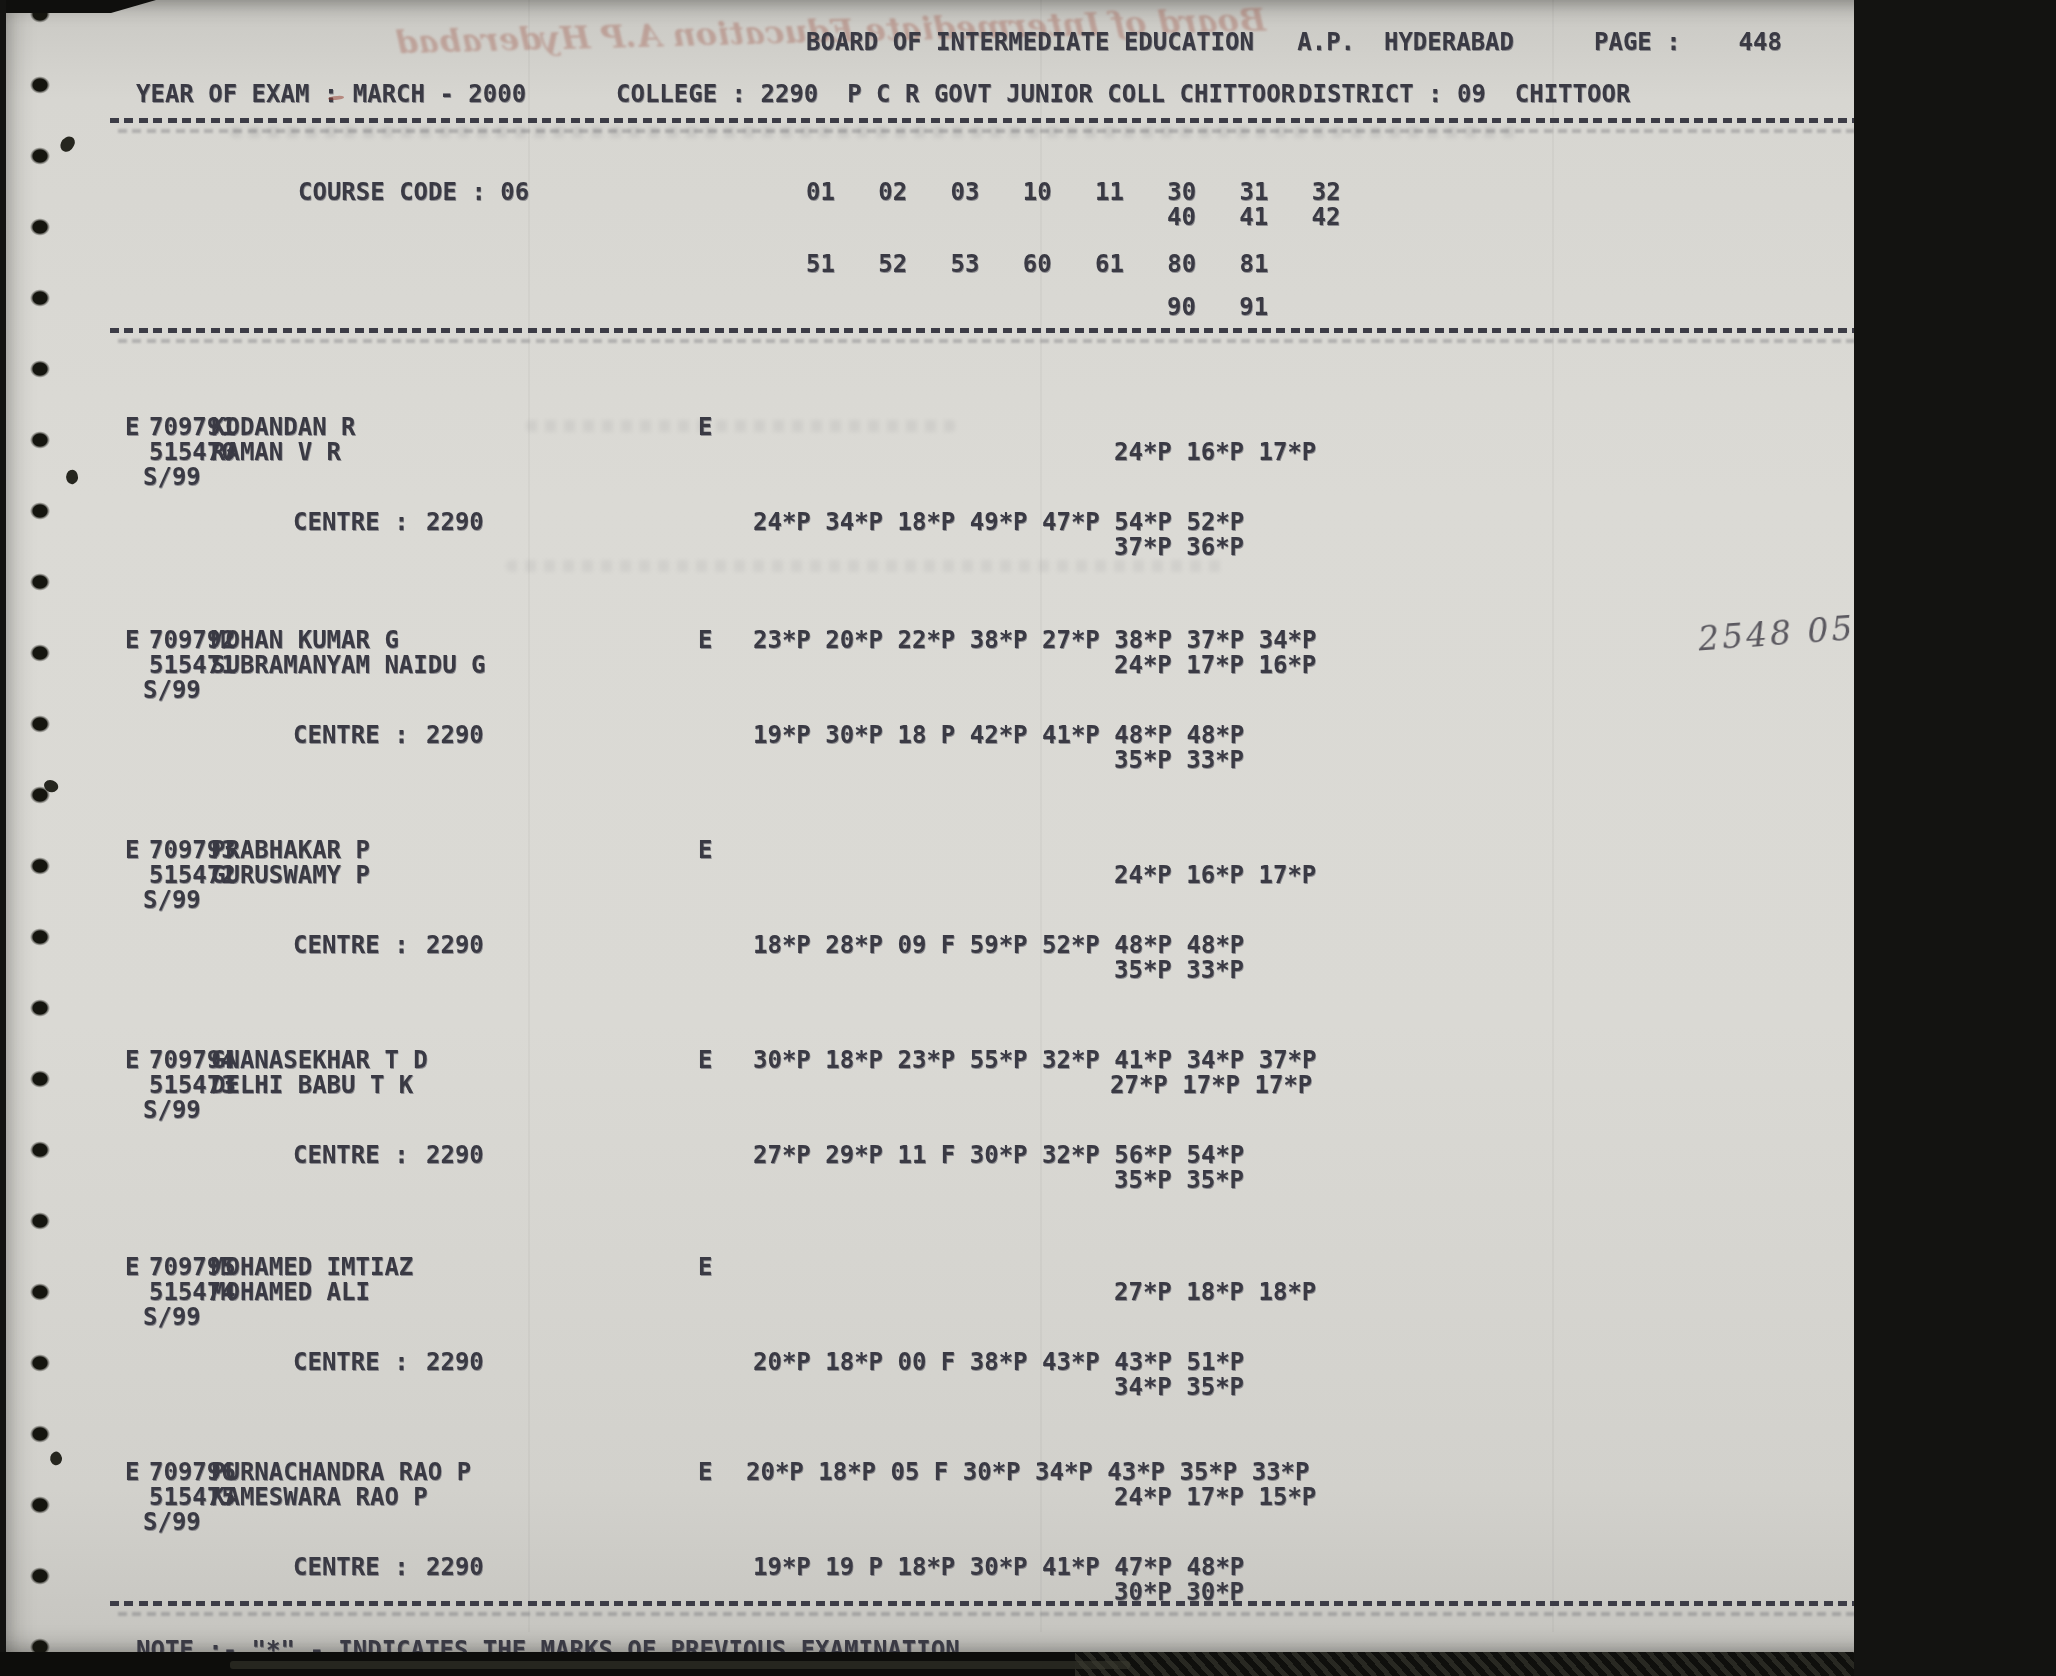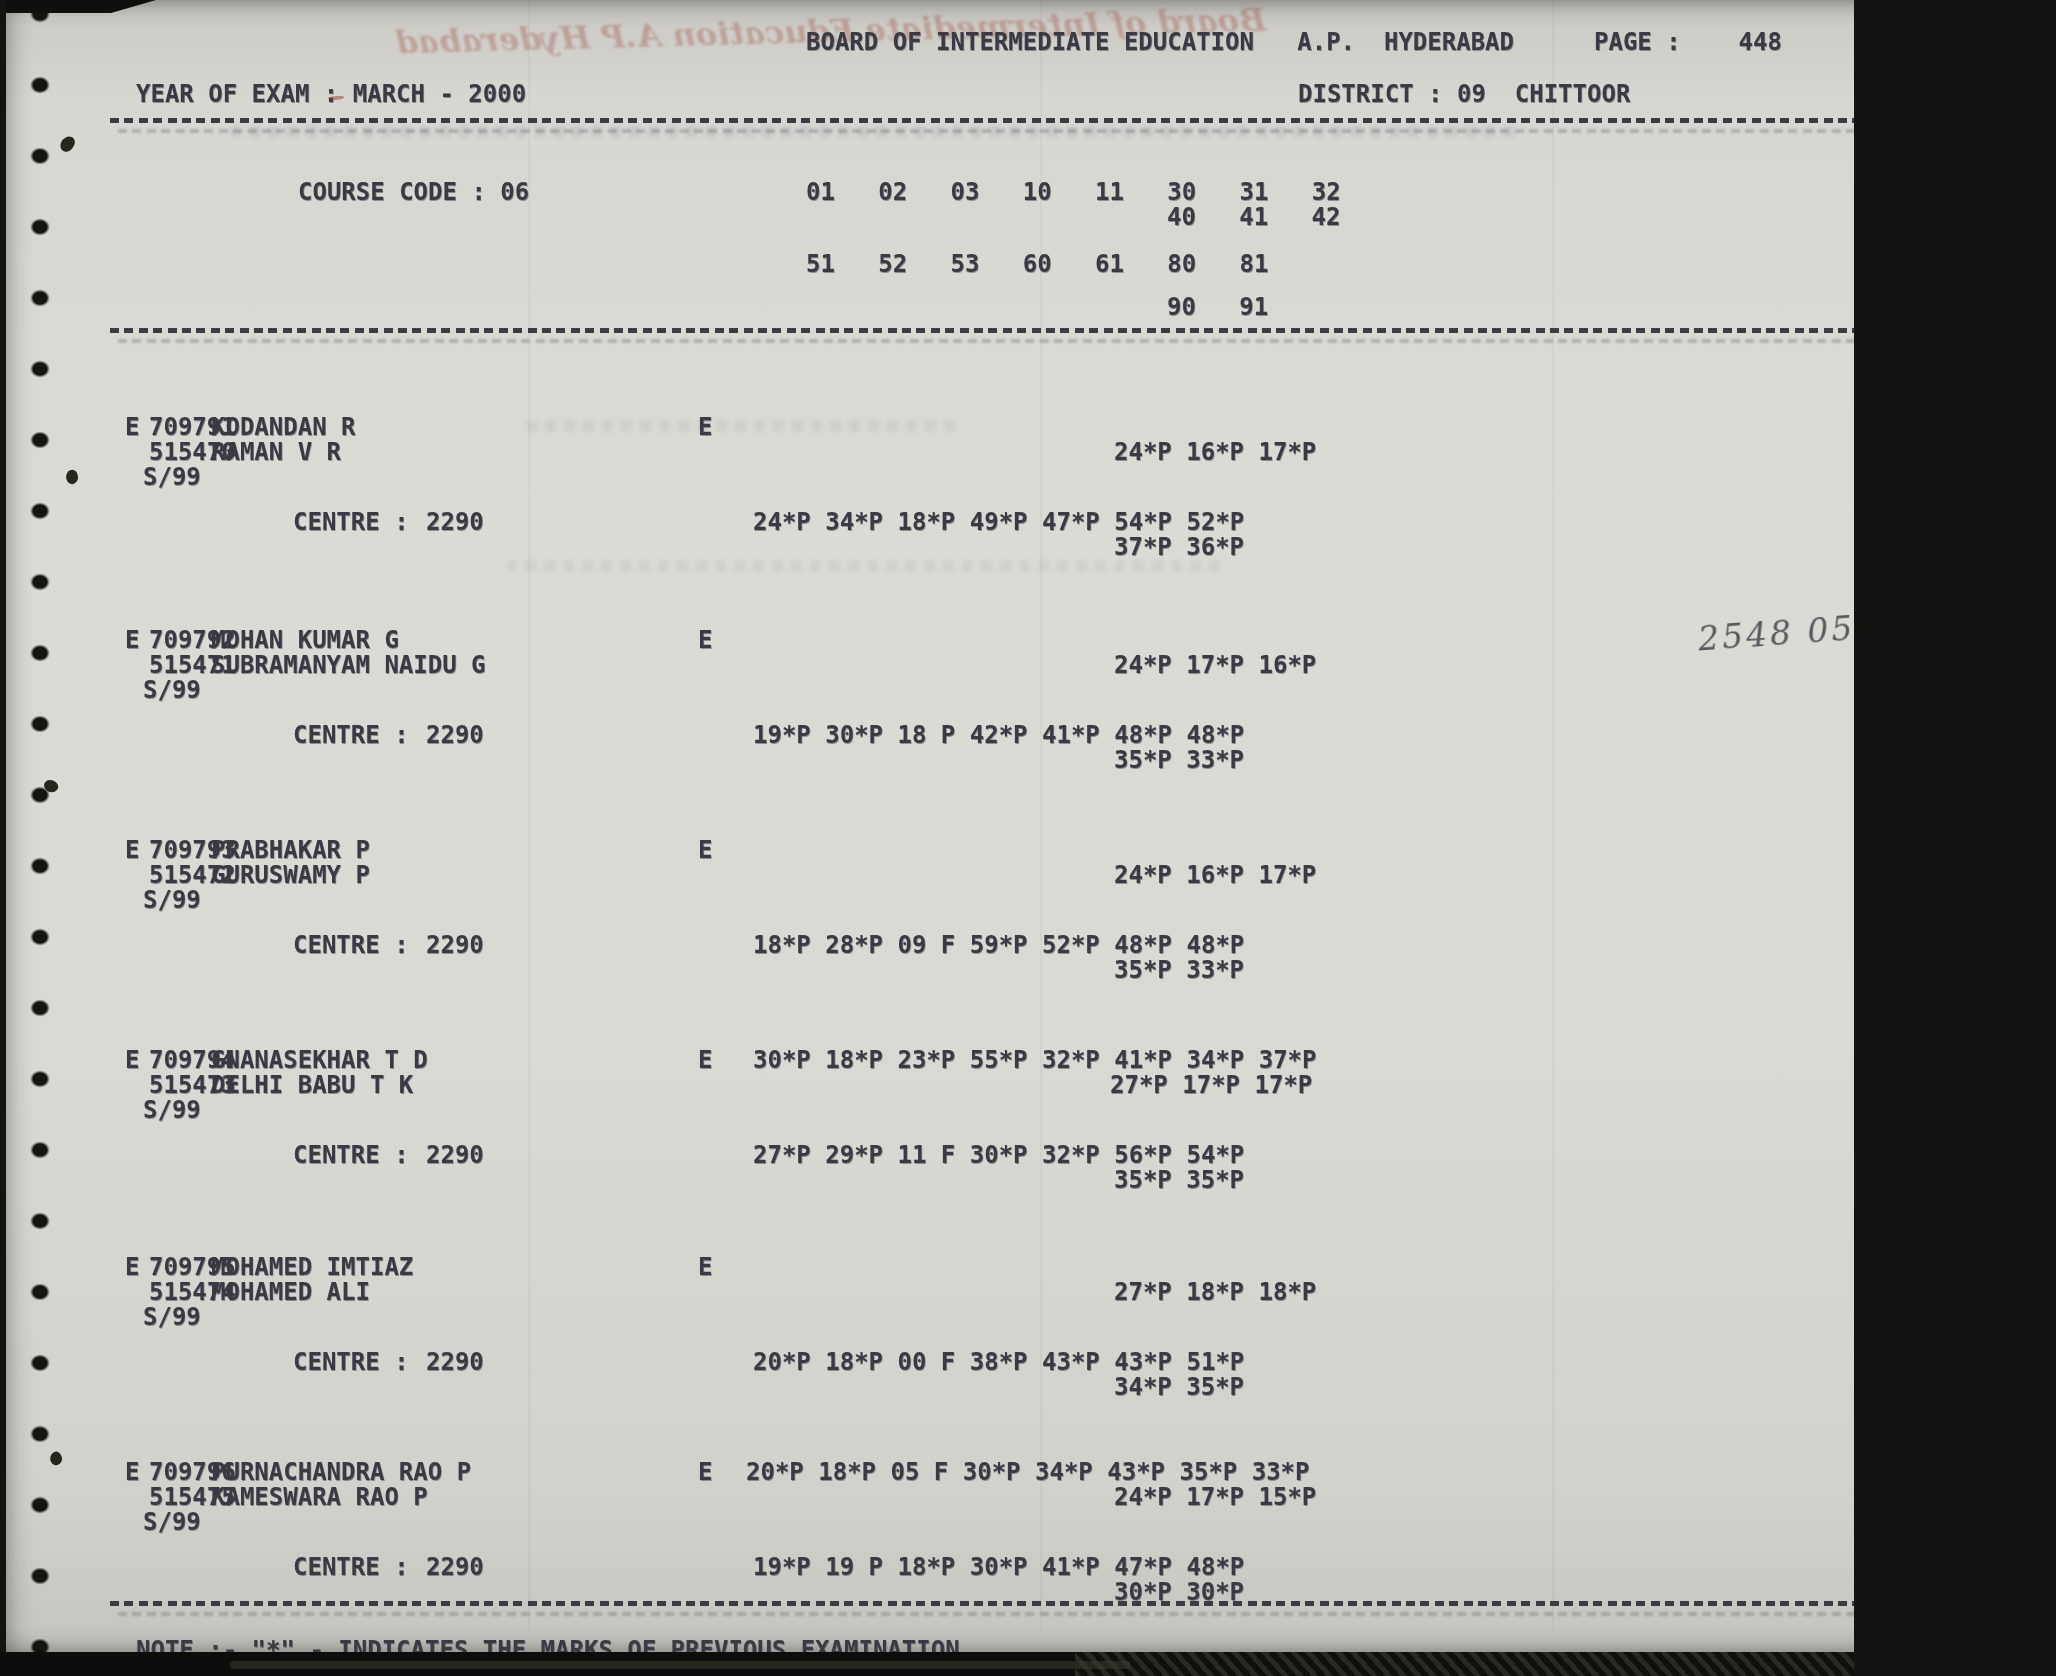--- a/index.html
+++ b/index.html
@@ -60,20 +60,21 @@
     <div class="ghost-band" style="left:224px;top:126px;width:1290px"></div>
     <div class="ghost-band" style="left:520px;top:420px;width:430px;opacity:.08"></div>
     <div class="ghost-band" style="left:500px;top:560px;width:720px;opacity:.07"></div>
     <div class="vline" style="left:522px"></div>
     <div class="vline" style="left:1034px"></div>
     <div class="vline" style="left:1546px"></div>
 
     <span class="t" style="left:800px;top:30px">BOARD OF INTERMEDIATE EDUCATION   A.P.  HYDERABAD</span>
     <span class="t" style="left:1588px;top:30px">PAGE :    448</span>
     <span class="t" style="left:130px;top:82px">YEAR OF EXAM : MARCH - 2000</span>
+    <span class="t" style="left:610px;top:82px">COLLEGE : 2290  P C R GOVT JUNIOR COLL CHITTOOR</span>
     <span class="t" style="left:1292px;top:82px">DISTRICT : 09  CHITTOOR</span>
 
     <div class="dash" style="top:118px"></div>
 
     <span class="t" style="left:292px;top:180px">COURSE CODE : 06</span>
     <span class="t" style="left:800px;top:180px">01   02   03   10   11   30   31   32</span>
     <span class="t" style="left:1161px;top:205px">40   41   42</span>
     <span class="t" style="left:800px;top:252px">51   52   53   60   61   80   81</span>
     <span class="t" style="left:1161px;top:295px">90   91</span>
 
@@ -94,20 +95,21 @@
       <span class="t" style="left:420px;top:95px">2290</span>
       <span class="t" style="left:747px;top:95px">24*P 34*P 18*P 49*P 47*P 54*P 52*P</span>
       <span class="t" style="left:1108px;top:120px">37*P 36*P</span>
     </div>
 
     <div class="record" style="position:absolute;left:0;top:628px;width:100%;height:150px">
       <span class="t" style="left:119px;top:0">E</span>
       <span class="t" style="left:143px;top:0">709792</span>
       <span class="t" style="left:205px;top:0">MOHAN KUMAR G</span>
       <span class="t" style="left:692px;top:0">E</span>
+      <span class="t" style="left:747px;top:0">23*P 20*P 22*P 38*P 27*P 38*P 37*P 34*P</span>
       <span class="t" style="left:1870px;top:0">0610</span>
       <span class="t" style="left:1958px;top:0">C</span>
       <span class="handwriting" style="left:1692px;top:-14px">2548 05</span>
       <span class="t" style="left:143px;top:25px">515471</span>
       <span class="t" style="left:205px;top:25px">SUBRAMANYAM NAIDU G</span>
       <span class="t" style="left:1108px;top:25px">24*P 17*P 16*P</span>
       <span class="t" style="left:137px;top:50px">S/99</span>
       <span class="t" style="left:287px;top:95px">CENTRE :</span>
       <span class="t" style="left:420px;top:95px">2290</span>
       <span class="t" style="left:747px;top:95px">19*P 30*P 18 P 42*P 41*P 48*P 48*P</span>

